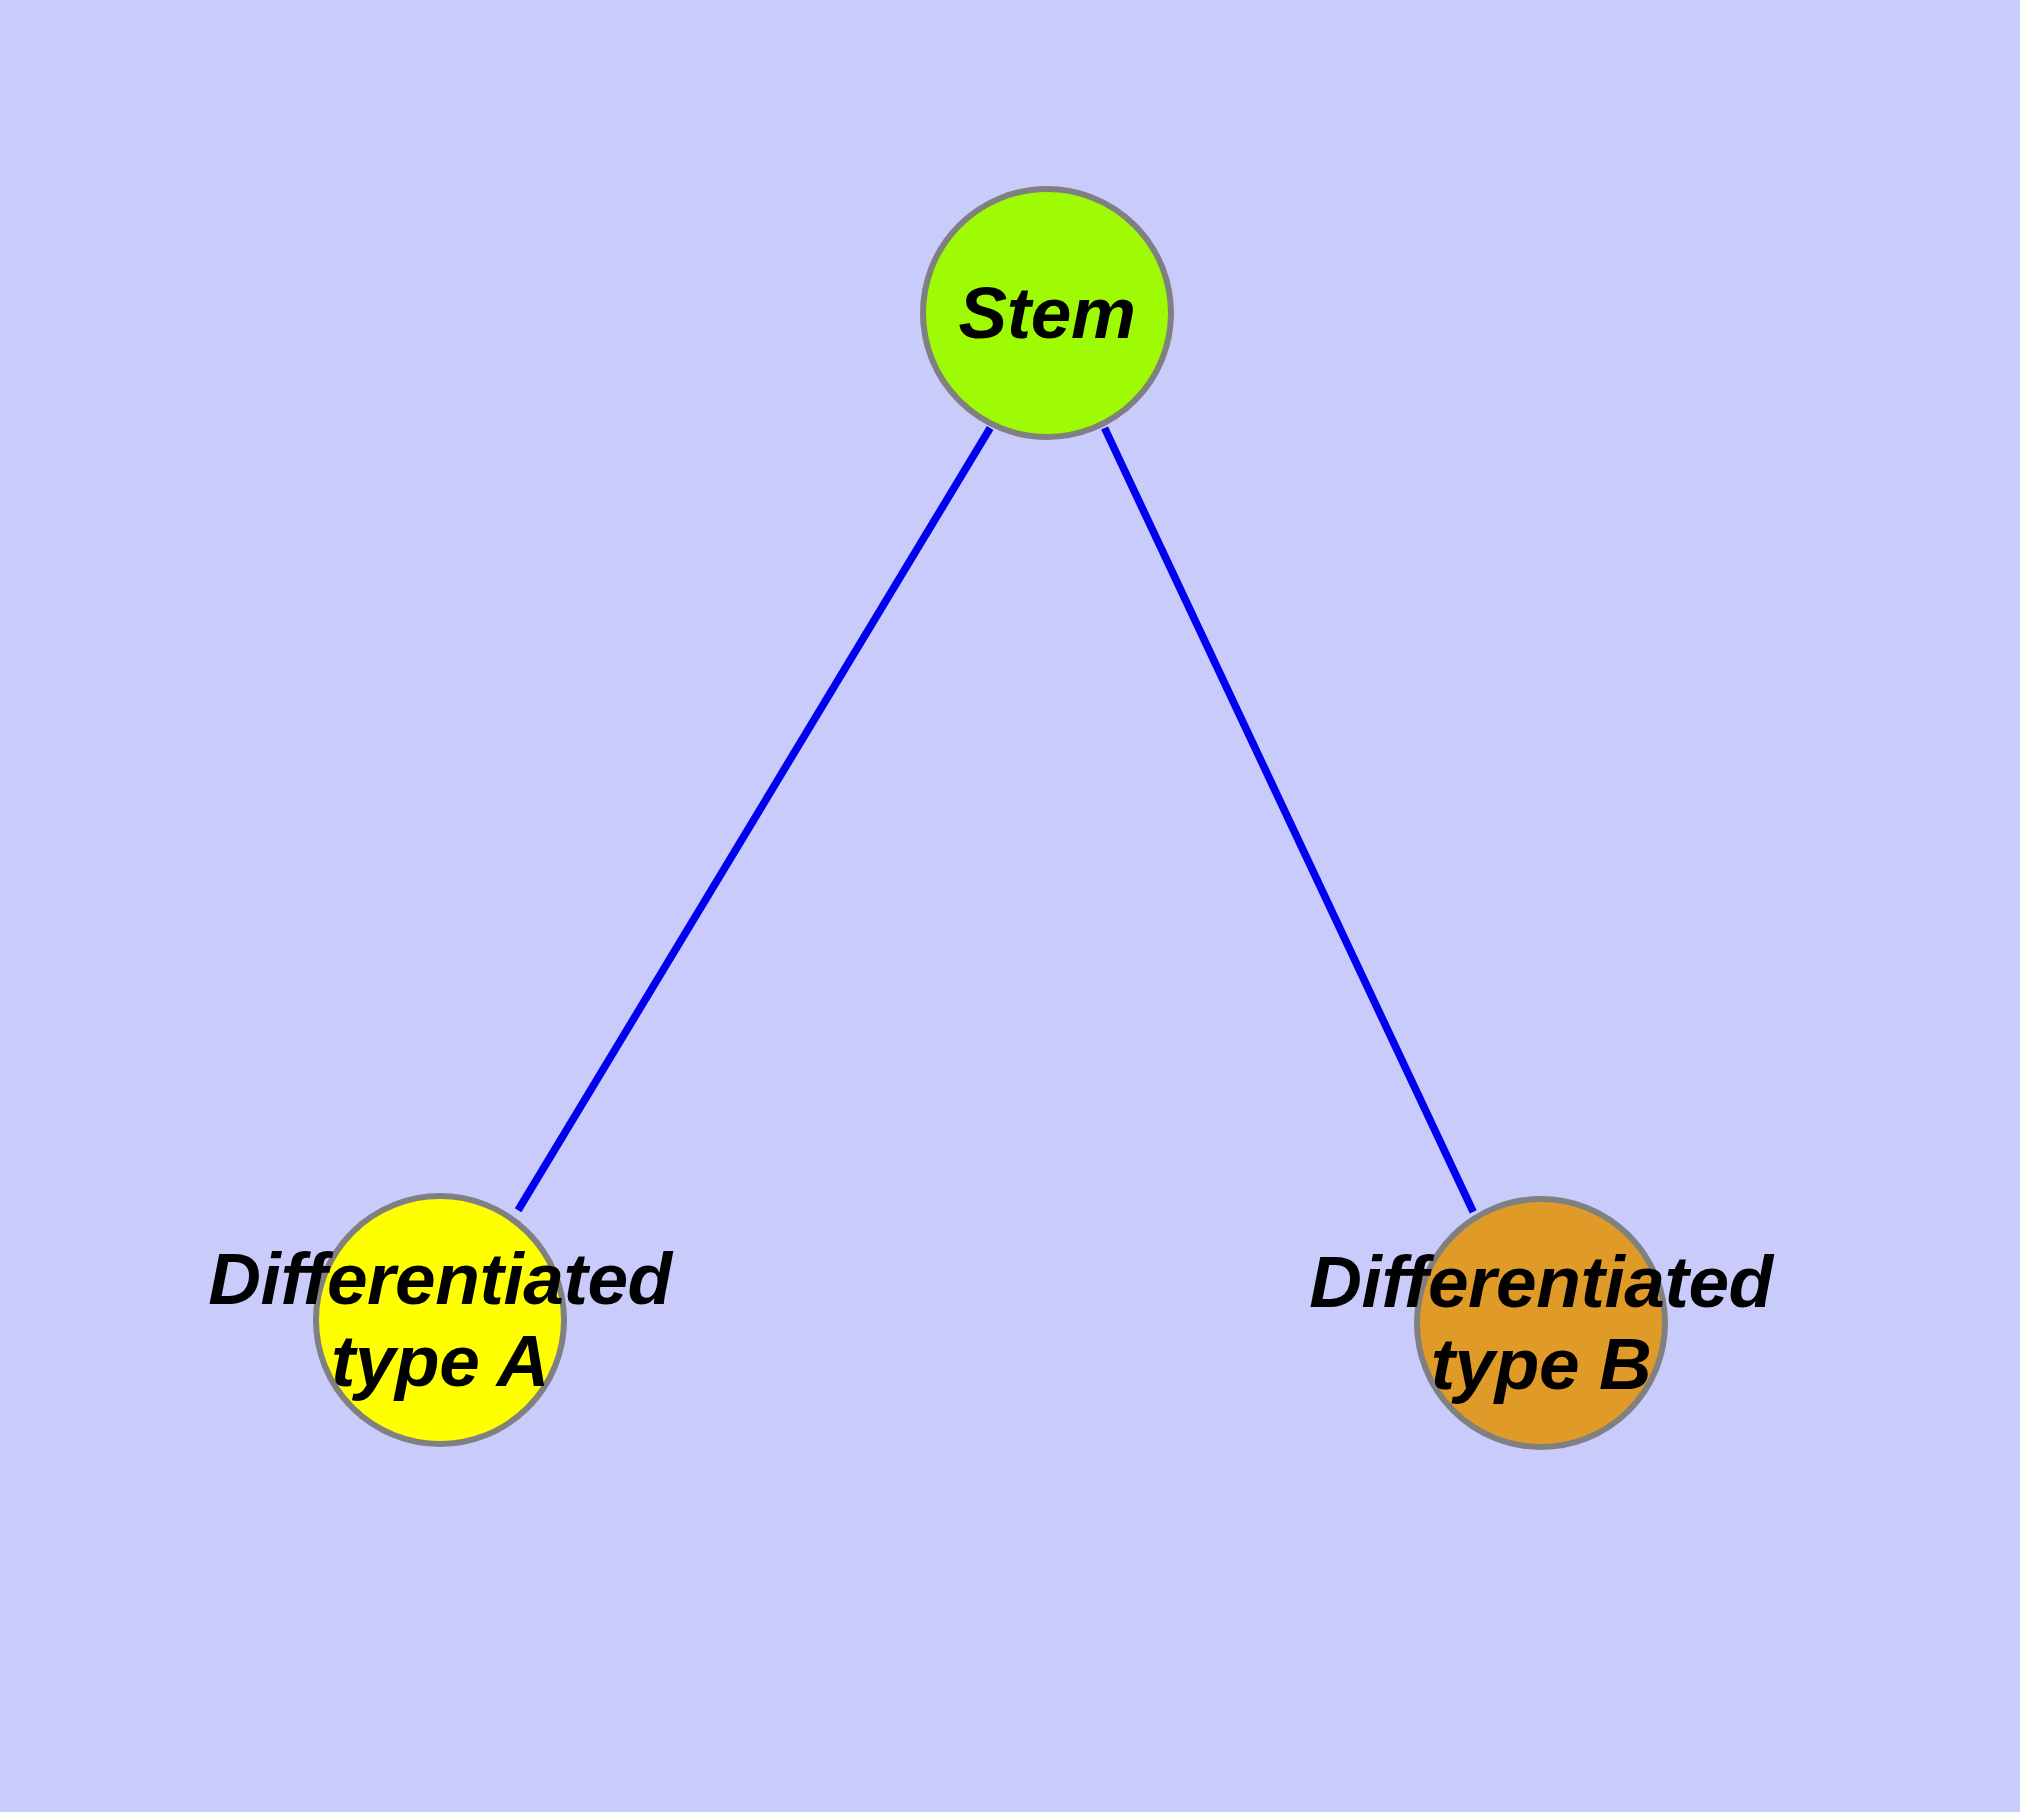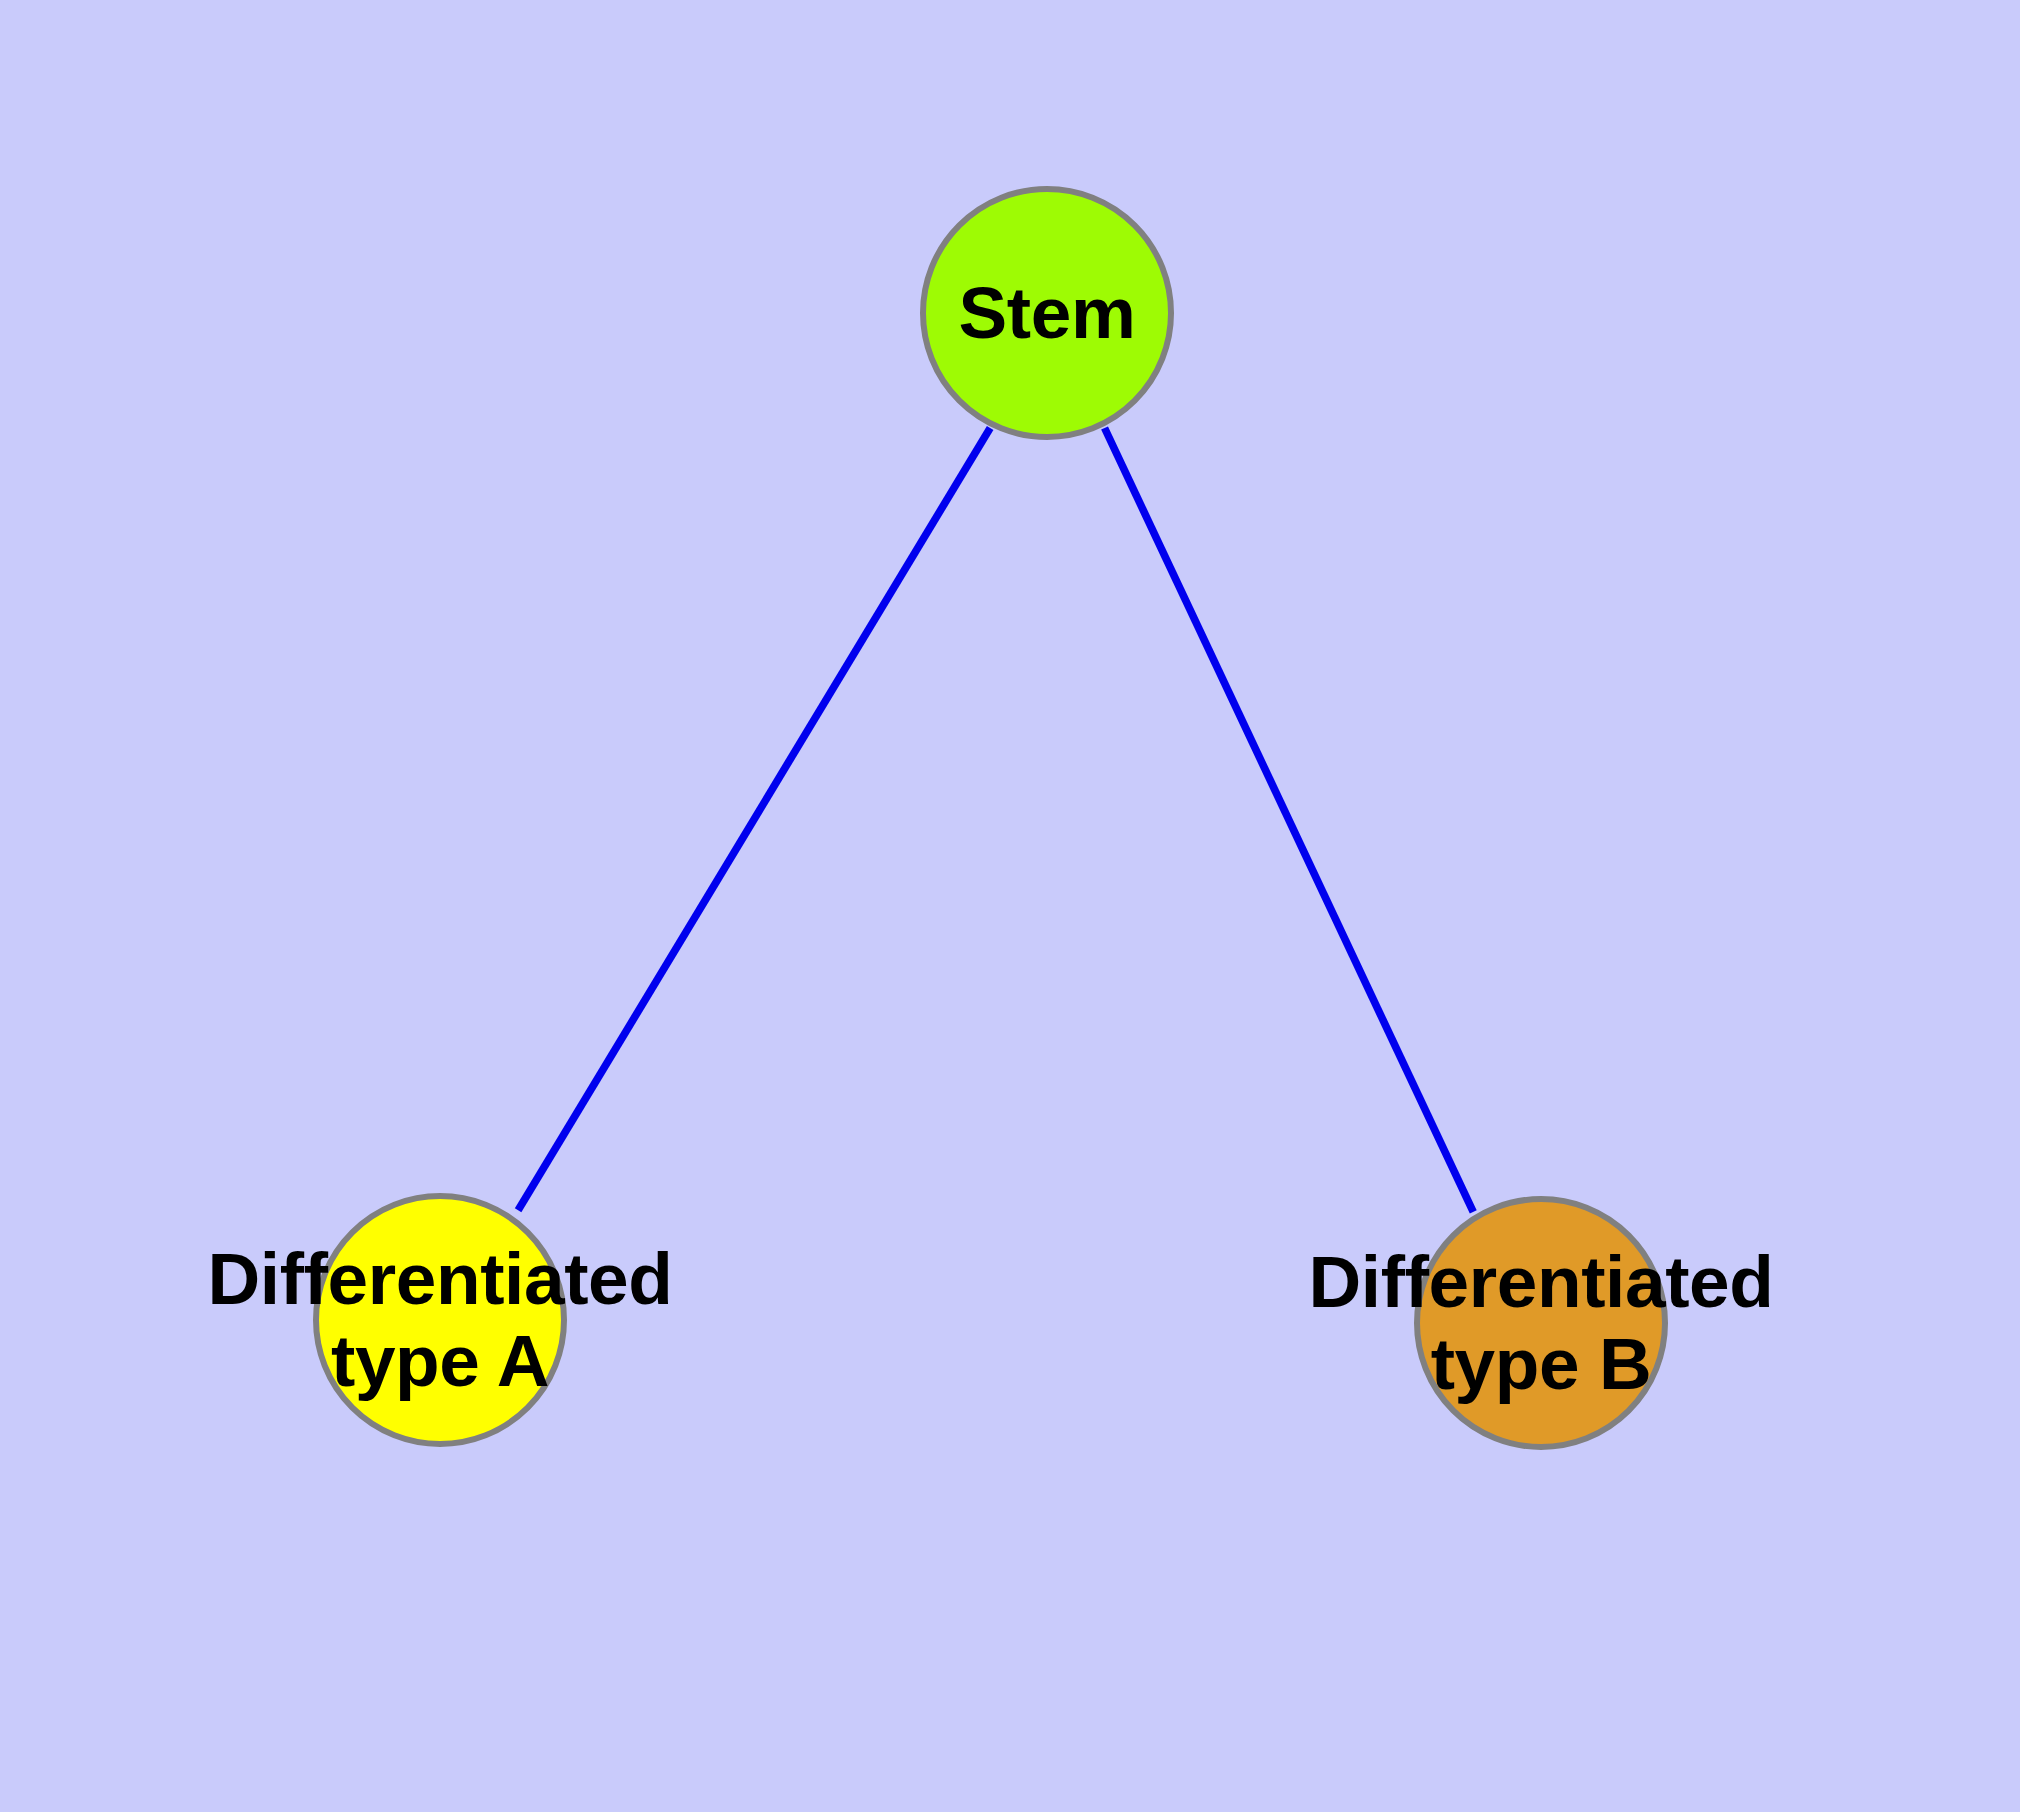--- a/index.html
+++ b/index.html
@@ -7,20 +7,21 @@
     margin: 0;
     padding: 0;
     background: #ffffff;
   }
   #canvas {
     position: relative;
     width: 2021px;
     height: 1812px;
     overflow: hidden;
     font-family: "Liberation Sans", "DejaVu Sans", sans-serif;
+    font-style: italic;
   }
   #graph-bg {
     position: absolute;
     inset: 0;
     width: 100%;
     height: 100%;
   }
   #edge-layer {
     position: absolute;
     inset: 0;

